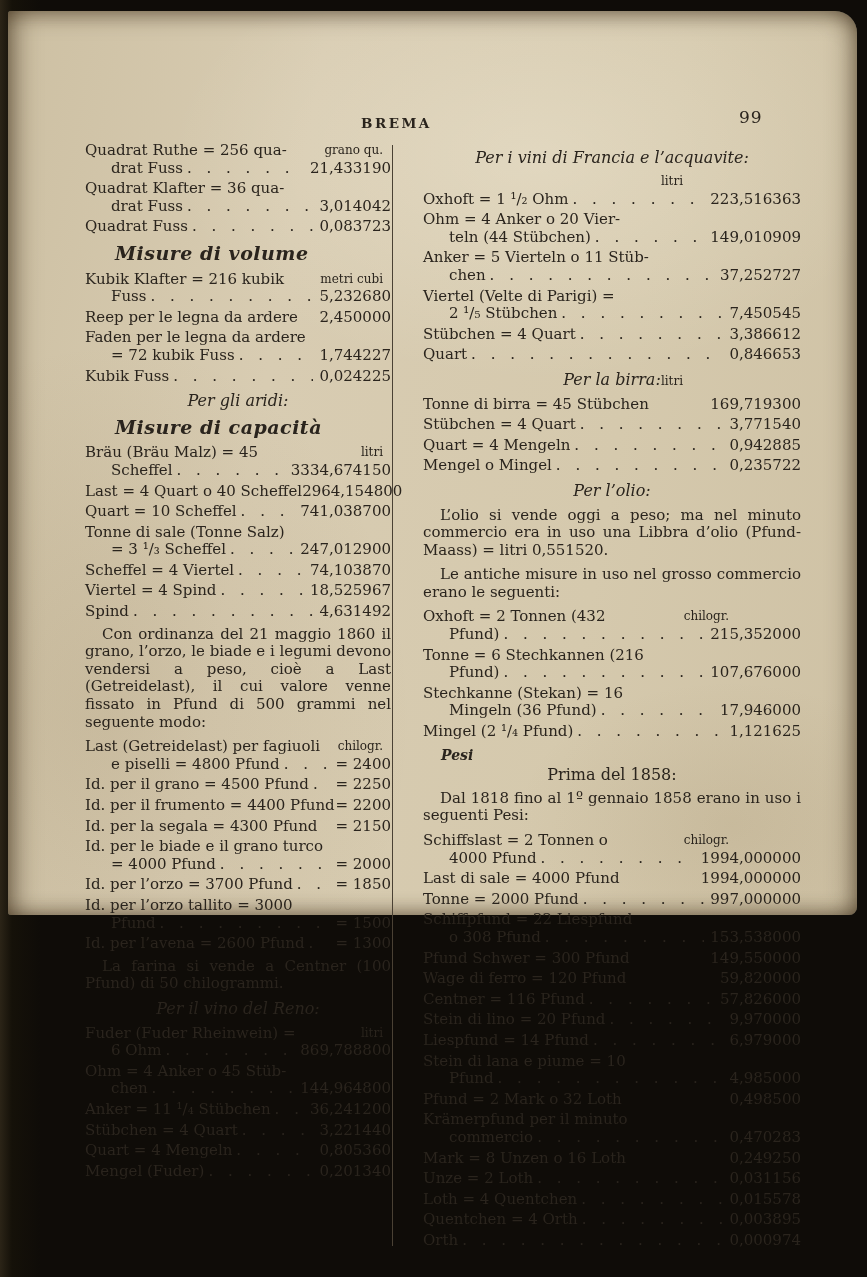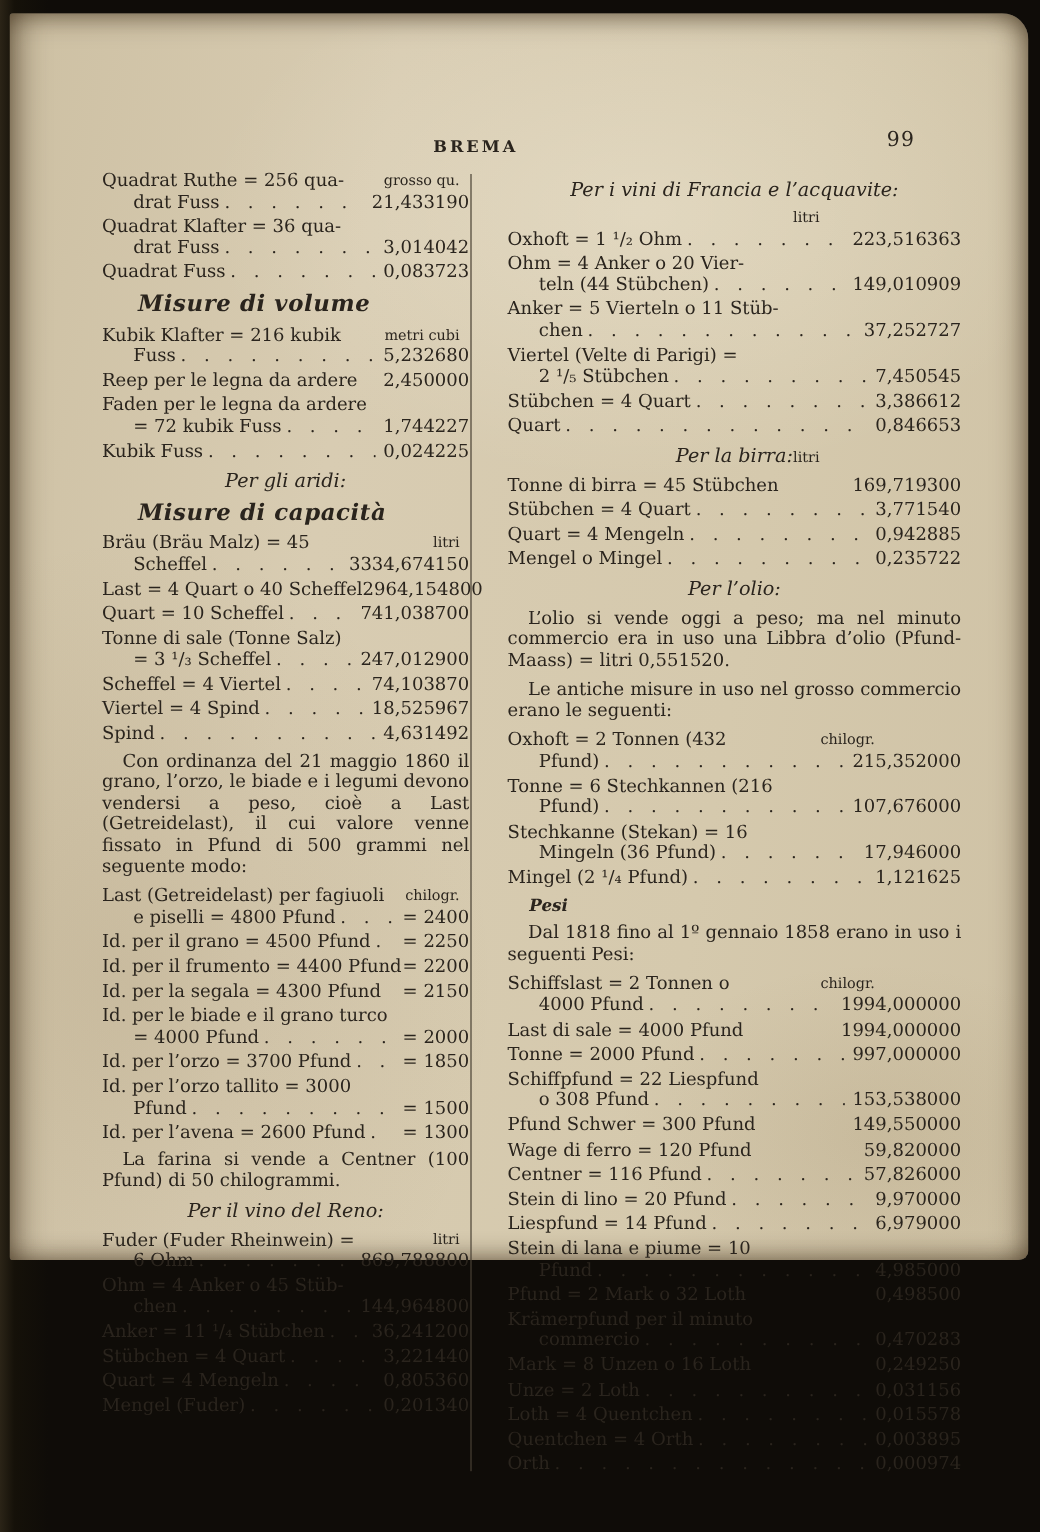--- a/index.html
+++ b/index.html
@@ -2,21 +2,21 @@
 <html><head>
 <meta charset="utf-8">
 <style>
   html,body{margin:0;padding:0;overflow:hidden;}
   body{
     width:867px;height:1277px;position:relative;
     background:linear-gradient(90deg,#2b2417 0px,#151109 12px,#0f0c08 40px,#0f0c08 100%);
     font-family:"DejaVu Serif","Liberation Serif",serif;
   }
   .paper{
-    position:absolute;left:8px;top:11px;width:849px;height:1039px;
+    position:absolute;left:8px;top:11px;width:849px;height:904px;
     border-radius:3px 22px 8px 3px;
     background:
       radial-gradient(ellipse 520px 320px at 62% 16%, rgba(255,250,235,0.28), transparent 70%),
       radial-gradient(ellipse 420px 520px at 12% 78%, rgba(118,94,54,0.13), transparent 72%),
       radial-gradient(ellipse 300px 200px at 85% 90%, rgba(118,94,54,0.10), transparent 72%),
       linear-gradient(100deg,#cdc0a3,#d8ccb2 32%,#d5c9ad 68%,#cec1a4);
     box-shadow:
       inset 20px 0 26px -14px rgba(56,40,20,0.60),
       inset -16px 0 24px -11px rgba(56,40,20,0.55),
       inset 0 16px 22px -13px rgba(56,40,20,0.50),
@@ -59,21 +59,21 @@
   <div class="content">
     <div class="header">
       <span class="title">BREMA</span>
       <span class="pagenum">99</span>
     </div>
     <div class="cols">
       <div class="col cl">
           <div class="entry">
             <div class="line">
               <span class="lt">Quadrat Ruthe = 256 qua-</span>
-              <span class="unit">grosso qu.</span>
+              <span class="unit">grano qu.</span>
             </div>
             <div class="line cont">
               <span class="lt">drat Fuss</span>
               <span class="leader"></span>
               <span class="val">21,433190</span>
             </div>
           </div>
           <div class="entry">
             <div class="line">
               <span class="lt">Quadrat Klafter = 36 qua-</span>
@@ -418,20 +418,21 @@
             </div>
           </div>
           <div class="entry">
             <div class="line">
               <span class="lt">Mingel (2 ¹/₄ Pfund)</span>
               <span class="leader"></span>
               <span class="val">1,121625</span>
             </div>
           </div>
           <div class="h small-section"><span>Pesi</span></div>
+          <div class="h center-roman"><span>Prima del 1858:</span></div>
           <div class="para">Dal 1818 fino al 1º gennaio 1858 erano in uso i seguenti Pesi:</div>
           <div class="entry">
             <div class="line">
               <span class="lt">Schiffslast = 2 Tonnen o</span>
               <span class="unit">chilogr.</span>
             </div>
             <div class="line cont">
               <span class="lt">4000 Pfund</span>
               <span class="leader"></span>
               <span class="val">1994,000000</span>

